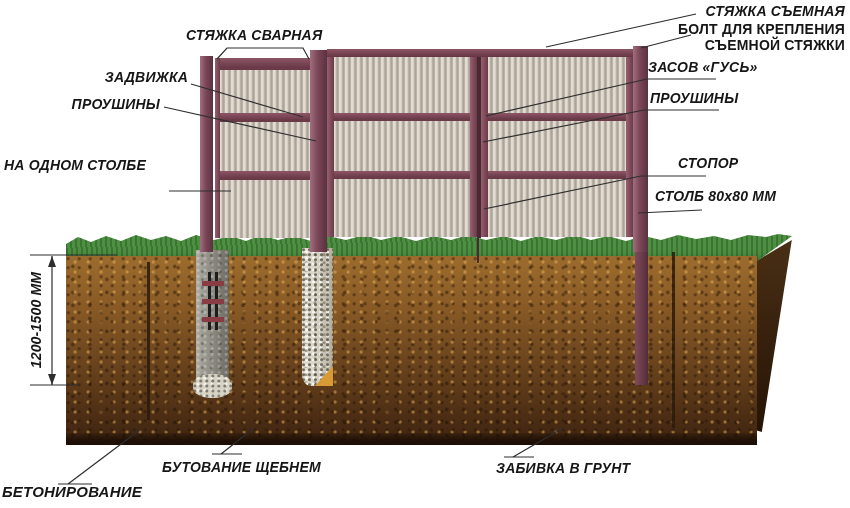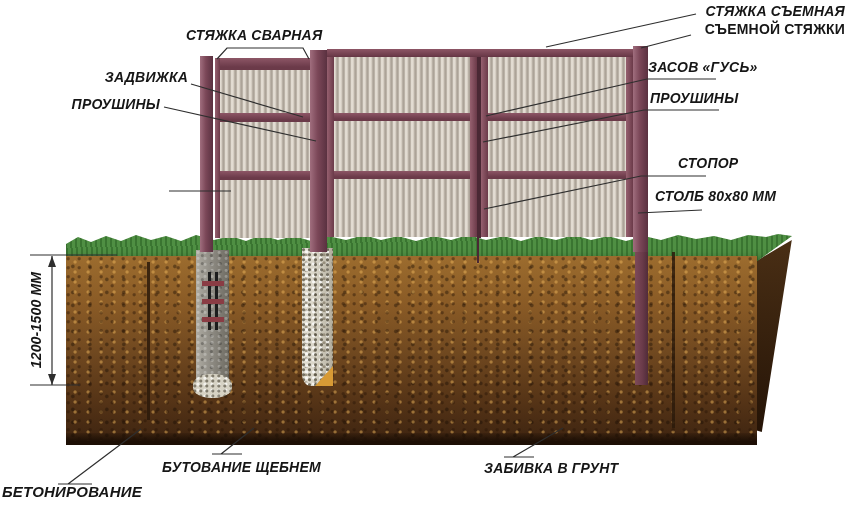--- a/index.html
+++ b/index.html
@@ -123,21 +123,21 @@
   .lbl-styazhka-semnaya{right:5px;top:3px;font-style:italic;}
   .lbl-bolt{right:5px;top:21px;}
   .lbl-zasov{left:648px;top:59px;}
   .lbl-proushiny-right{left:650px;top:90px;}
   .lbl-stopor{left:653px;top:155px;margin-left:25px;}
   .lbl-stolb{left:655px;top:188px;}
   .lbl-stolb .l2{padding-left:15px;}
   .lbl-dim{left:-29px;top:312px;width:130px;text-align:center;transform:rotate(-90deg);}
   .lbl-beton{left:2px;top:483px;font-size:15px;}
   .lbl-butovanie{left:162px;top:459px;text-align:center;}
-  .lbl-zabivka{left:484px;top:460px;}
+  .lbl-zabivka{left:496px;top:460px;}
 </style>
 </head>
 <body>
 
 <div class="scene">
 
   <div class="side-face"></div>
   <div class="grass"></div>
   <div class="soil">
     <div class="soil-bottom"></div>
@@ -207,23 +207,25 @@
     <polygon class="arrow" points="48,374 56,374 52,385"></polygon>
     <path d="M58,484 L92,484 M68,484 L141,429"></path>
     <path d="M212,454 L242,454 M221,454 L254,428"></path>
     <path d="M504,457 L534,457 M513,457 L563,428"></path>
   </svg>
 
   <div class="lbl it lbl-styazhka-svarnaya">СТЯЖКА СВАРНАЯ</div>
   <div class="lbl it lbl-zadvizhka">ЗАДВИЖКА</div>
   <div class="lbl it lbl-proushiny-left">ПРОУШИНЫ</div>
   <div class="lbl it lbl-kalitka">
+    <div>НА ОДНОМ СТОЛБЕ</div>
   </div>
   <div class="lbl ta-r lbl-styazhka-semnaya">СТЯЖКА СЪЕМНАЯ</div>
   <div class="lbl ta-r lbl-bolt">
+    <div>БОЛТ ДЛЯ КРЕПЛЕНИЯ</div>
     <div>СЪЕМНОЙ СТЯЖКИ</div>
   </div>
   <div class="lbl it lbl-zasov">ЗАСОВ «ГУСЬ»</div>
   <div class="lbl it lbl-proushiny-right">ПРОУШИНЫ</div>
   <div class="lbl it lbl-stopor">СТОПОР</div>
   <div class="lbl it lbl-stolb">
     <div>СТОЛБ 80х80 ММ</div>
   </div>
   <div class="lbl it lbl-dim">1200-1500 ММ</div>
   <div class="lbl it lbl-beton">БЕТОНИРОВАНИЕ</div>

